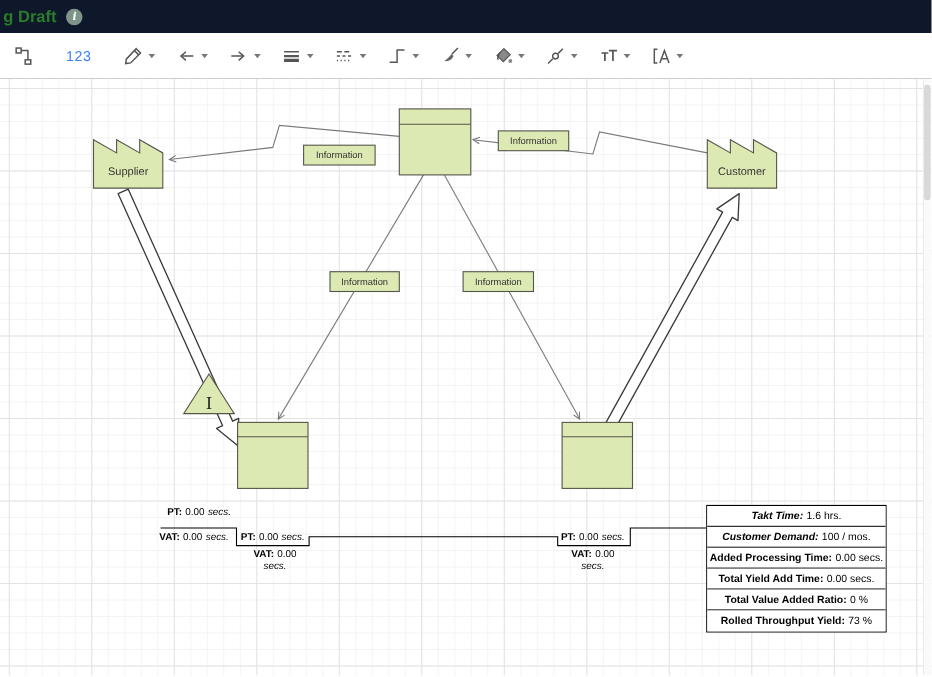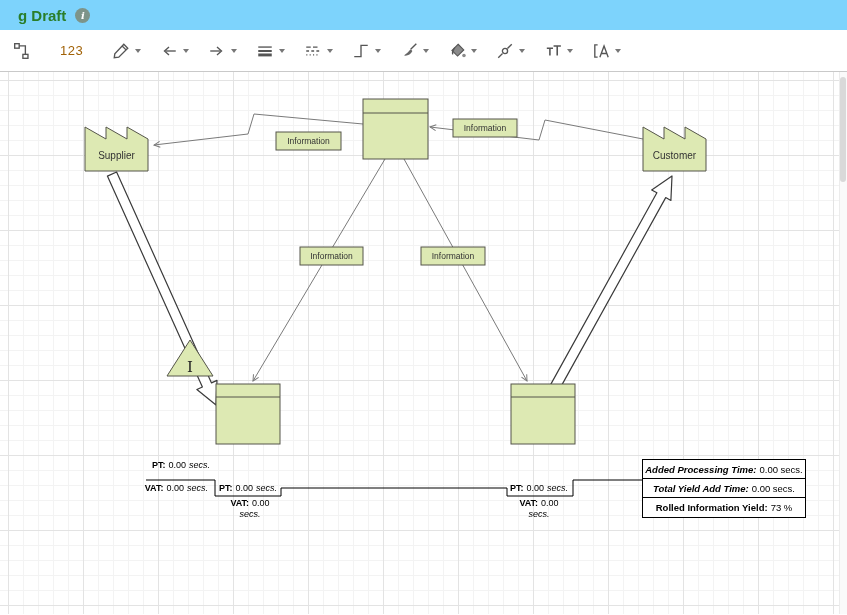--- a/index.html
+++ b/index.html
@@ -3,40 +3,40 @@
 <meta charset="utf-8">
 <style>
   * { box-sizing: border-box; }
   html,body { margin:0; padding:0; }
   body {
     width:847px; height:615px; overflow:hidden;
     font-family:"Liberation Sans", sans-serif;
     background:#fff;
   }
   
-  .header { height:30px; display:flex; align-items:center; padding-left:18px; gap:9px; background:#7dd3fc; }
+  .header { height:30px; display:flex; align-items:center; padding-left:3px; gap:9px; background:#0f172a; }
   .title { color:#2a7e2a; font-weight:bold; font-size:15px; white-space:nowrap; }
   .info-badge {
     width:15px; height:15px; border-radius:50%;
     background:#7d9489; color:#fff;
     font-family:"DejaVu Serif", serif; font-style:italic; font-weight:bold; font-size:10px;
     display:flex; align-items:center; justify-content:center;
   }
   
   .toolbar {
     height:42px; border-bottom:1px solid #c9c9c9;
     display:flex; align-items:center; padding:0 10px; gap:13px; background:#fff;
   }
   .tb {
     background:none; border:none; padding:3px; margin:0;
     display:flex; align-items:center; gap:3px; cursor:pointer; color:#444;
   }
   .tb svg { display:block; }
   .tb .ico-stroke { stroke:#555; fill:none; stroke-width:1.2; }
-  .num-badge { font-size:13px; color:#a16207; letter-spacing:0.5px; }
+  .num-badge { font-size:13px; color:#3b82f6; letter-spacing:0.5px; }
   .caret {
     width:0; height:0; margin-left:2px;
     border-left:3.5px solid transparent; border-right:3.5px solid transparent;
     border-top:4px solid #777;
   }
   .gap-after { margin-right:10px; }
   
   .canvas {
     position:relative; height:542px; overflow:hidden;
     background-color:#fff;
@@ -267,29 +267,41 @@
       <tspan class="b">PT:</tspan><tspan dx="3">0.00</tspan><tspan dx="3" class="i">secs.</tspan>
     </text>
     <text class="ttxt" x="539" y="434" text-anchor="middle">
       <tspan class="b">VAT:</tspan><tspan dx="3">0.00</tspan>
     </text>
     <text class="ttxt i" x="539" y="445" text-anchor="middle">secs.</text>
   </svg>
 
   <div class="metrics">
     <div class="mrow">
+      <span class="mlabel">Takt Time:</span>
+        <span class="mval">1.6 hrs.</span>
+    </div>
+    <div class="mrow">
+      <span class="mlabel">Customer Demand:</span>
+        <span class="mval">100 / mos.</span>
+    </div>
+    <div class="mrow">
       <span class="mlabel">Added Processing Time:</span>
         <span class="mval">0.00 secs.</span>
     </div>
     <div class="mrow">
       <span class="mlabel">Total Yield Add Time:</span>
         <span class="mval">0.00 secs.</span>
     </div>
     <div class="mrow">
-      <span class="mlabel">Rolled Information Yield:</span>
+      <span class="mlabel">Total Value Added Ratio:</span>
+        <span class="mval">0 %</span>
+    </div>
+    <div class="mrow">
+      <span class="mlabel">Rolled Throughput Yield:</span>
         <span class="mval">73 %</span>
     </div>
   </div>
 
   <div class="vscroll">
     <div class="vthumb"></div>
   </div>
 
 </div>
 

